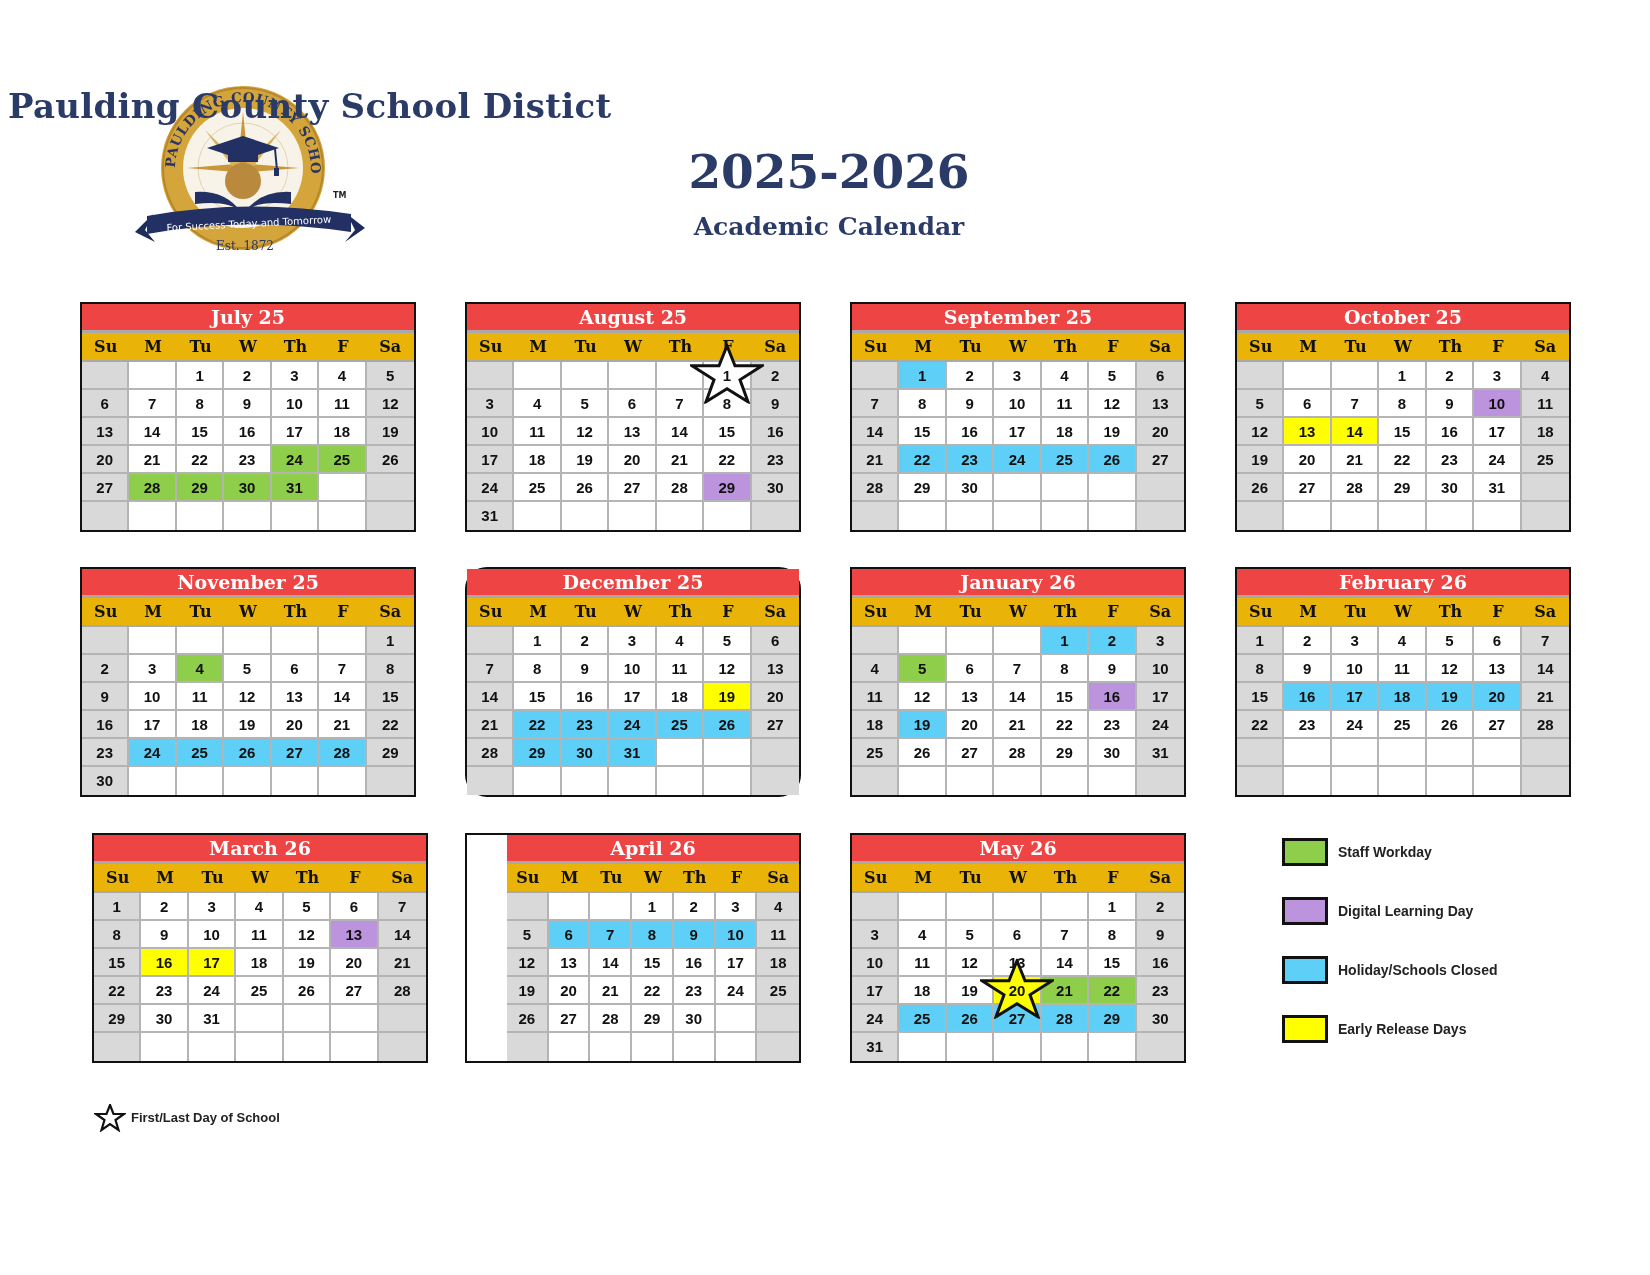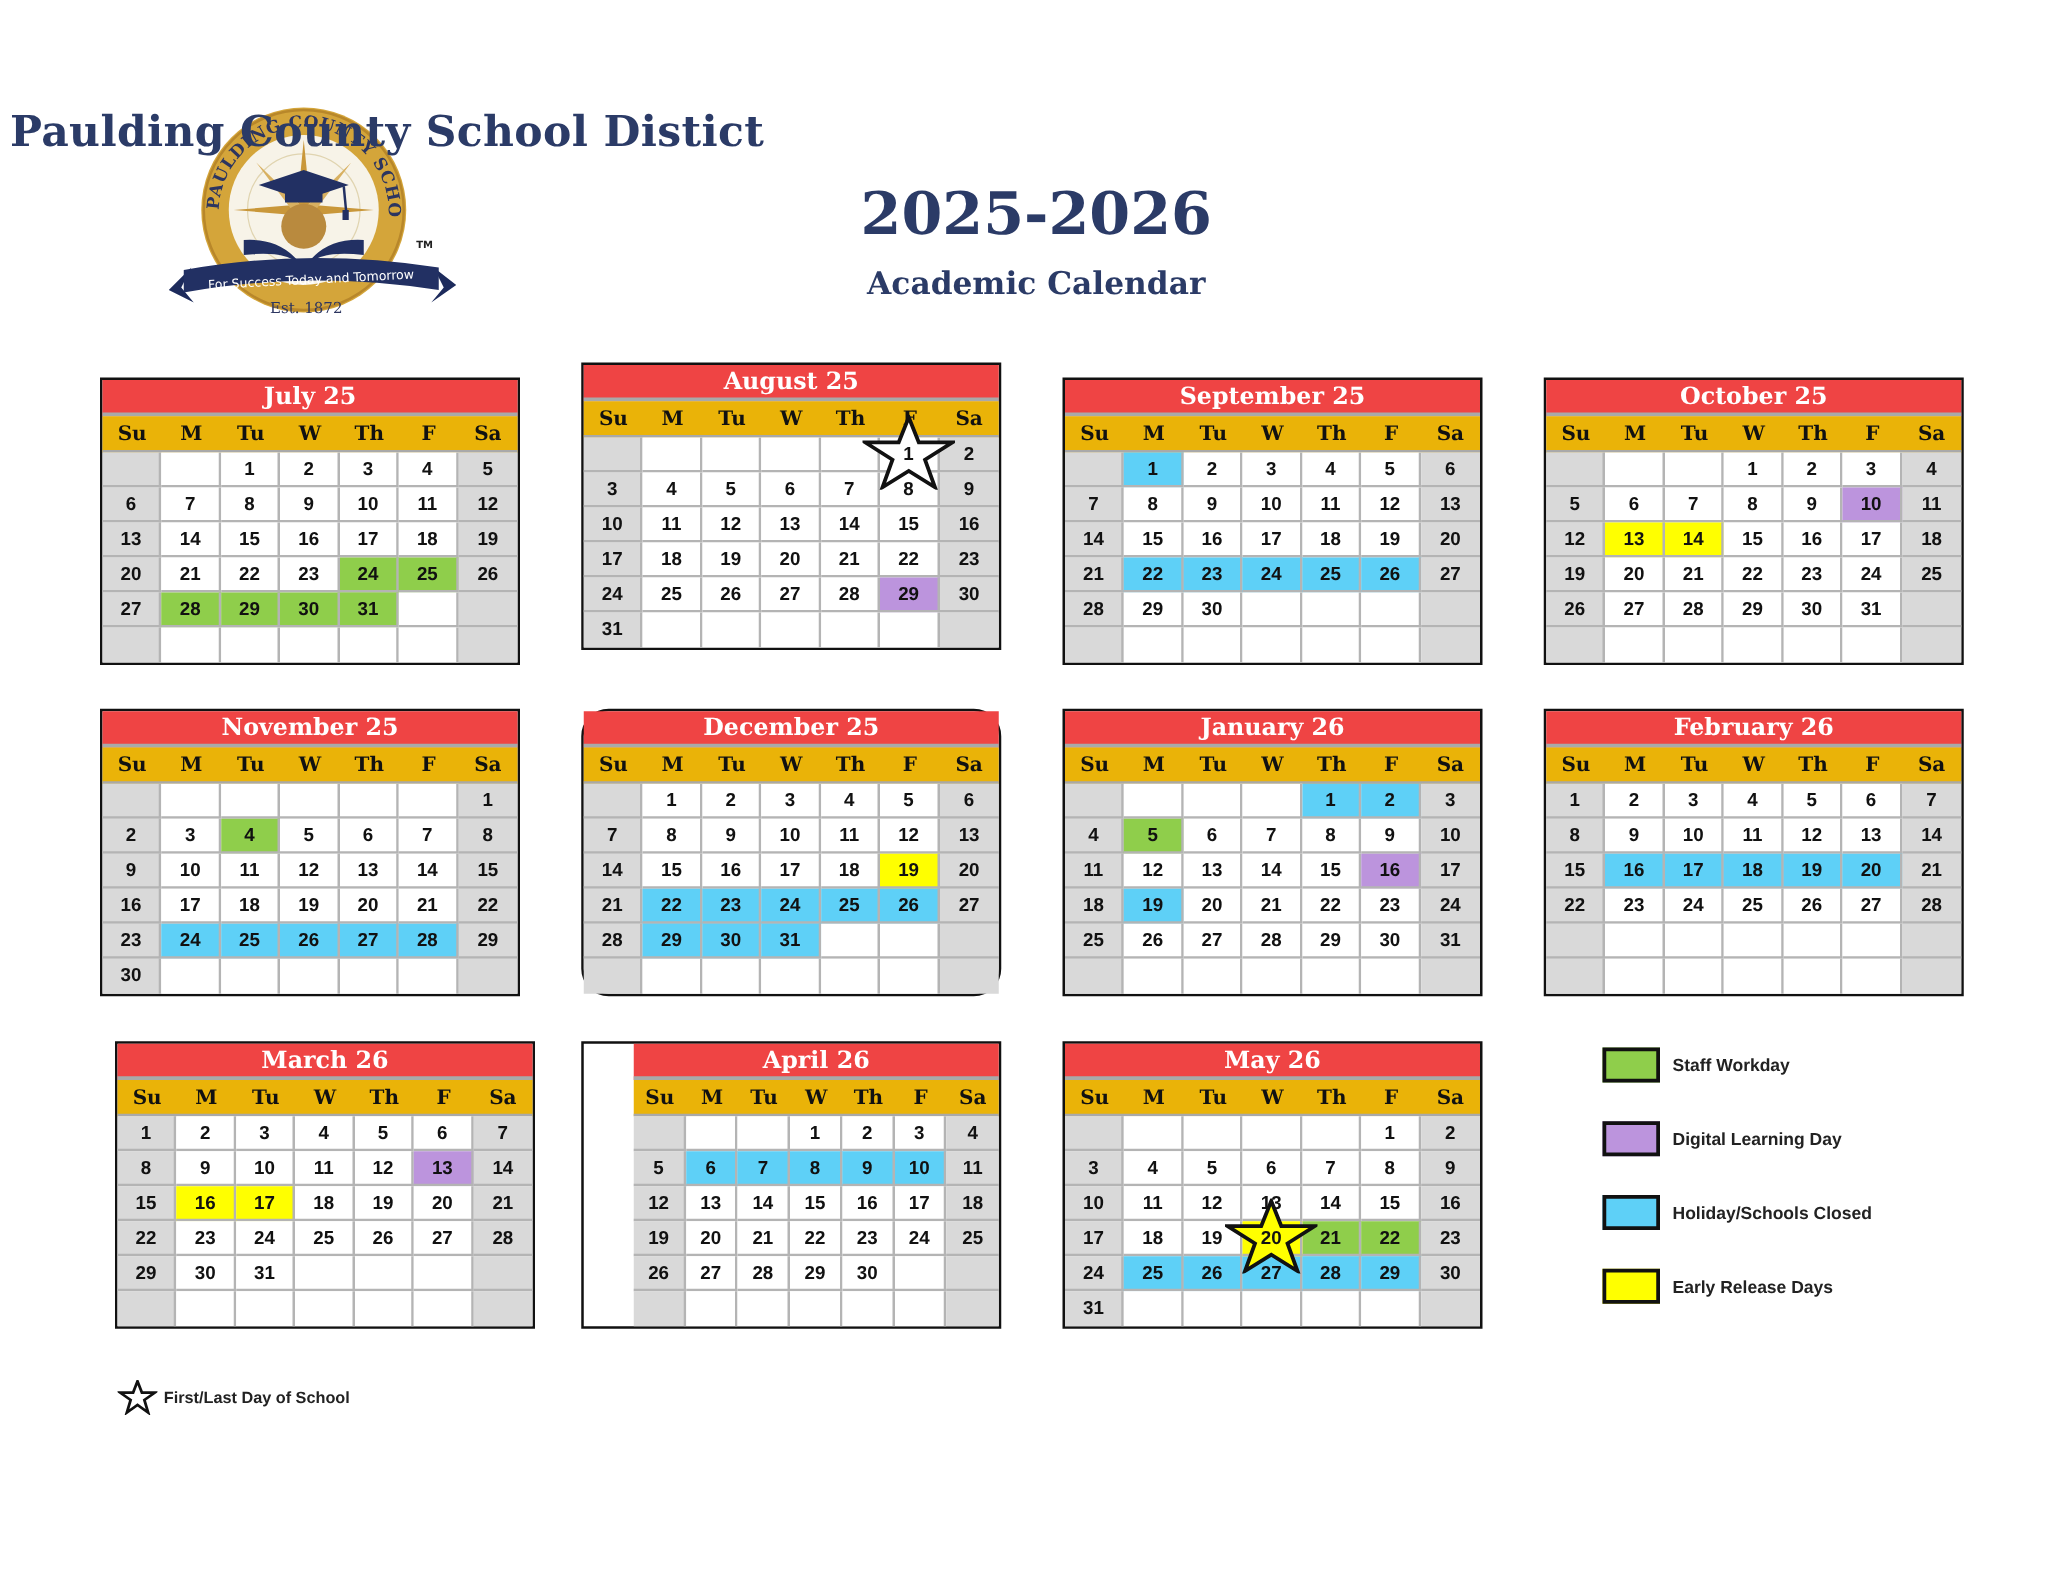--- a/index.html
+++ b/index.html
@@ -126,21 +126,21 @@
         <div class="cell c7 we"></div>
         <div class="cell lastrow we"></div>
         <div class="cell lastrow"></div>
         <div class="cell lastrow"></div>
         <div class="cell lastrow"></div>
         <div class="cell lastrow"></div>
         <div class="cell lastrow"></div>
         <div class="cell c7 lastrow we"></div>
       </div>
     </div>
-    <div class="month" style="left: 465px; top: 290px;">
+    <div class="month" style="left: 465px; top: 302px;">
       <div class="month-head">August 25</div>
       <div class="dow-row">
         <div class="dow">Su</div>
         <div class="dow">M</div>
         <div class="dow">Tu</div>
         <div class="dow">W</div>
         <div class="dow">Th</div>
         <div class="dow">F</div>
         <div class="dow">Sa</div>
       </div>

